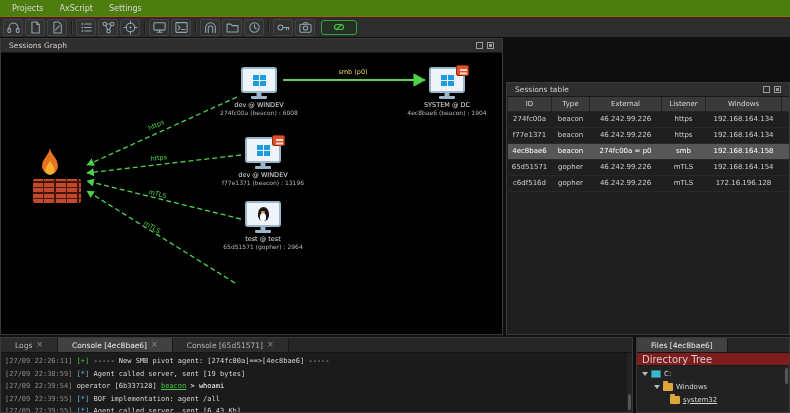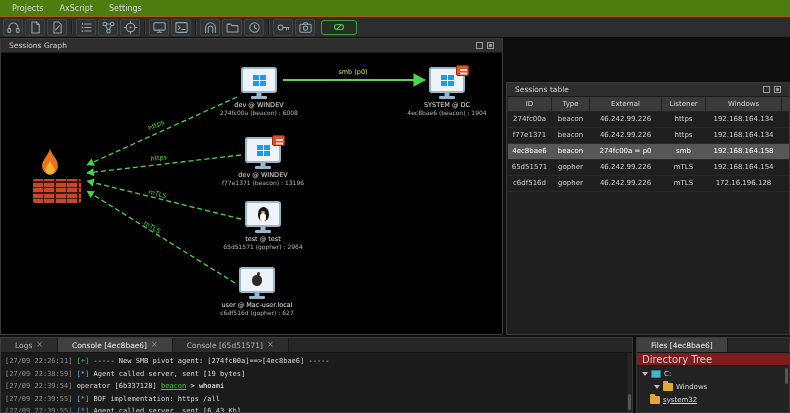--- a/index.html
+++ b/index.html
@@ -283,27 +283,20 @@
       </div>
 
       <div class="gnode" style="left:207px;top:148px;">
         <div class="monitor">
             <div class="penguin"></div>
           </div>
         <div class="gname">test @ test</div>
         <div class="gdetail">65d51571 (gopher) : 2964</div>
       </div>
 
-      <div class="gnode" style="left:201px;top:214px;">
-        <div class="monitor">
-            <div class="apple"></div>
-          </div>
-        <div class="gname">user @ Mac-user.local</div>
-        <div class="gdetail">c6df516d (gopher) : 627</div>
-      </div>
 
     </div>
   </div>
 
   <div class="panel sessions-panel">
     <div class="panel-header">
       <span>Sessions table</span>
       <span class="ph-icons">
         <span class="ph-btn"></span>
         <span class="ph-btn close"></span>
@@ -390,21 +383,21 @@
       </div>
       <div class="tab">
         <span>Console [65d51571]</span>
         <span class="tab-close">×</span>
       </div>
     </div>
     <div class="console-body">
       <div><span class="c-time">[27/09 22:26:11]</span> <span class="c-tag-g">[+]</span> <span class="c-text">----- New SMB pivot agent: [274fc00a]==&gt;[4ec8bae6] -----</span></div>
       <div><span class="c-time">[27/09 22:38:59]</span> <span class="c-tag-b">[*]</span> <span class="c-text">Agent called server, sent [19 bytes]</span></div>
       <div><span class="c-time">[27/09 22:39:54]</span> <span class="c-text">operator [6b337128]</span> <span class="c-link">beacon</span> <span class="c-cmd">&gt; whoami</span></div>
-      <div><span class="c-time">[27/09 22:39:55]</span> <span class="c-tag-b">[*]</span> <span class="c-text">BOF implementation: https /all</span></div>
+      <div><span class="c-time">[27/09 22:39:55]</span> <span class="c-tag-b">[*]</span> <span class="c-text">BOF implementation: agent /all</span></div>
       <div><span class="c-time">[27/09 22:39:55]</span> <span class="c-tag-b">[*]</span> <span class="c-text">Agent called server, sent [6.43 Kb]</span></div>
       <div class="vscroll">
           <div class="thumb bot"></div>
         </div>
     </div>
   </div>
 
   <div class="panel files-panel">
     <div class="tabbar">
       <div class="tab active">
@@ -416,21 +409,21 @@
       <div class="tree-row" style="padding-left:5px;">
         <span class="caret"></span>
         <span class="drive-ico"></span>
         <span>C:</span>
       </div>
       <div class="tree-row" style="padding-left:17px;">
         <span class="caret"></span>
         <span class="folder-ico"></span>
         <span>Windows</span>
       </div>
-      <div class="tree-row" style="padding-left:13px;text-decoration:underline;">
+      <div class="tree-row" style="padding-left:33px;text-decoration:underline;">
         <span class="folder-ico"></span>
         <span>system32</span>
       </div>
       <div class="vscroll">
           <div class="thumb top"></div>
         </div>
     </div>
   </div>
 </div>
 

